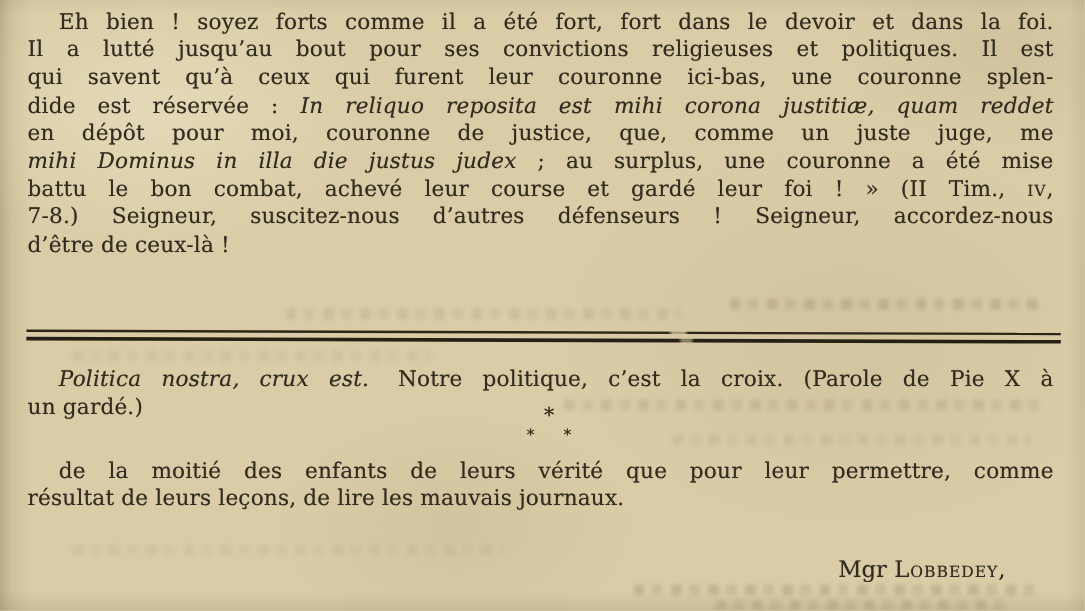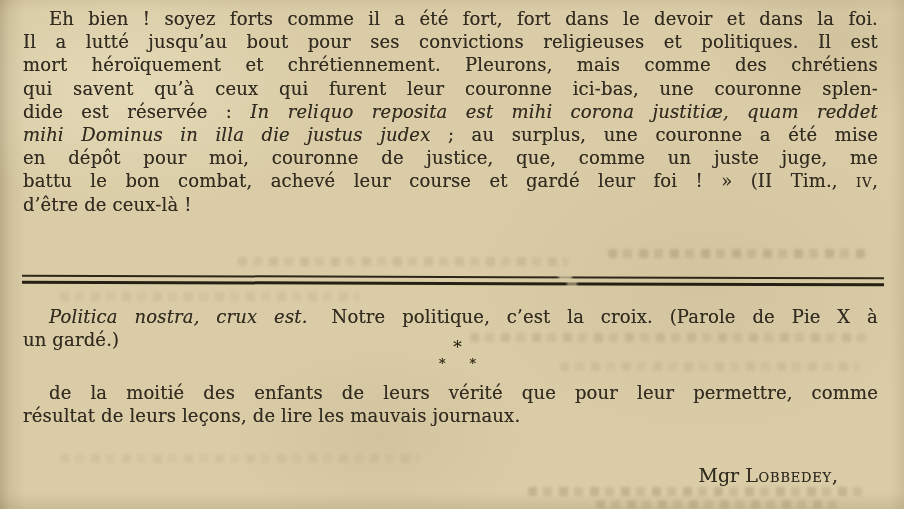--- a/index.html
+++ b/index.html
@@ -107,26 +107,26 @@
   .s8 { top: 454px; left: 60px;  width: 360px; opacity: .16; }
 </style>
 </head>
 <body>
 
 <div class="paper-texture"></div>
 
 <div class="para" id="opening-paragraph">
     <div class="line"><span class="roman">Eh bien ! soyez forts comme il a été fort, fort dans le devoir et dans la foi.</span></div>
     <div class="line"><span class="roman">Il a lutté jusqu’au bout pour ses convictions religieuses et politiques. Il est</span></div>
-    <div class="line"><span class="roman">mort héroïquement et chrétiennement. Pleurons, mais comme des chrétiens</span></div>
     <div class="line"><span class="roman">qui savent qu’à ceux qui furent leur couronne ici-bas, une couronne splen-</span></div>
     <div class="line"><span class="roman">dide est réservée : </span><span class="italic">In reliquo reposita est mihi corona justitiæ, quam reddet</span></div>
+    <div class="line"><span class="roman">en dépôt pour moi, couronne de justice, que, comme un juste juge, me</span></div>
     <div class="line"><span class="italic">mihi Dominus in illa die justus judex</span><span class="roman"> ; au surplus, une couronne a été mise</span></div>
-    <div class="line"><span class="roman">en dépôt pour moi, couronne de justice, que, comme un juste juge, me</span></div>
     <div class="line"><span class="roman">battu le bon combat, achevé leur course et gardé leur foi ! » (II Tim., </span><span class="smallcaps">iv</span><span class="roman">,</span></div>
+    <div class="line"><span class="roman">7-8.) Seigneur, suscitez-nous d’autres défenseurs ! Seigneur, accordez-nous</span></div>
     <div class="line last"><span class="roman">d’être de ceux-là !</span></div>
   </div>
 
 <div id="double-rule">
   <div class="rule-top"></div>
   <div class="rule-bottom"></div>
 </div>
 
 <div class="para" id="quote-paragraph">
     <div class="line"><span class="italic pad-right">Politica nostra, crux est.</span><span class="roman">Notre politique, c’est la croix. (Parole de Pie X à</span></div>

